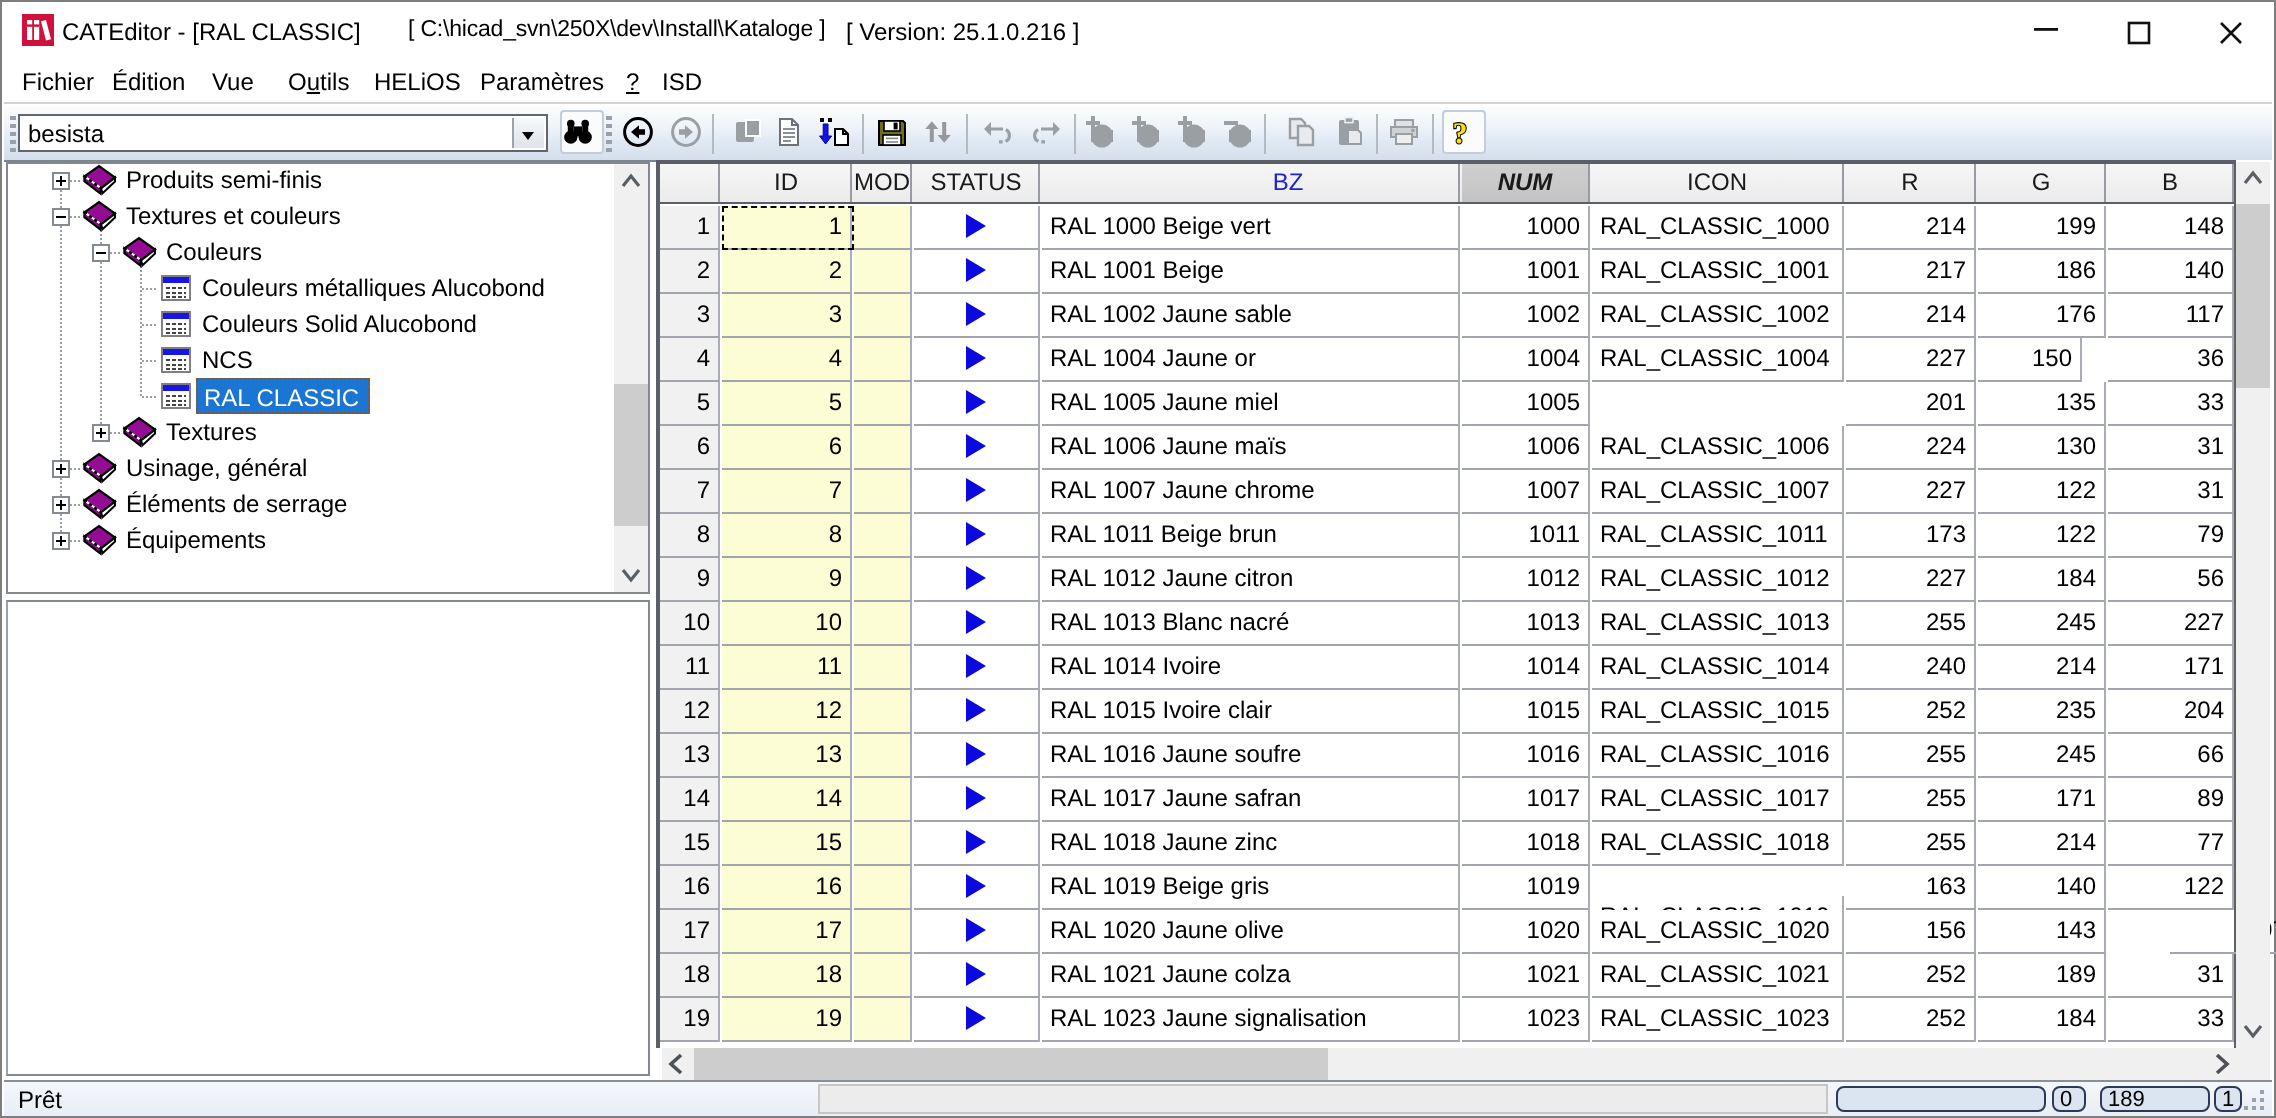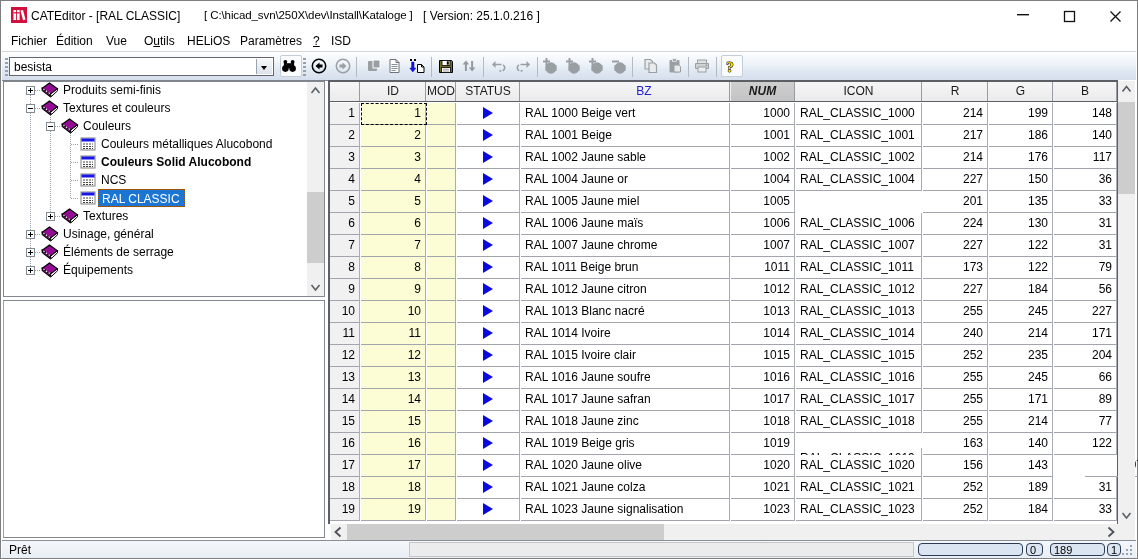--- a/index.html
+++ b/index.html
@@ -270,21 +270,21 @@
 <div class="ab hdot" style="left:67px;top:80px;width:8px"></div>
 <svg class="ab" style="left:76px;top:72px" width="16" height="16" viewBox="0 0 16 16">
 <rect x="1" y="2" width="14" height="12" fill="#fff" stroke="#808080" stroke-width="1"></rect>
 <rect x="1.5" y="2.5" width="13" height="3" fill="#1616e6"></rect>
 <g stroke="#444" stroke-width="1" stroke-dasharray="2 1">
 <line x1="3" y1="8" x2="13" y2="8"></line>
           <line x1="3" y1="10.5" x2="13" y2="10.5"></line>
           <line x1="3" y1="12.5" x2="13" y2="12.5"></line>
 </g>
       </svg>
-<div class="ab tlabel" style="left:97px;top:73px;font-weight:bold;">Couleurs Solid Alucobond</div>
+<div class="ab tlabel" style="left:97px;top:73px;">Couleurs Solid Alucobond</div>
 <div class="ab hdot" style="left:67px;top:98px;width:8px"></div>
 <svg class="ab" style="left:76px;top:90px" width="16" height="16" viewBox="0 0 16 16">
 <rect x="1" y="2" width="14" height="12" fill="#fff" stroke="#808080" stroke-width="1"></rect>
 <rect x="1.5" y="2.5" width="13" height="3" fill="#1616e6"></rect>
 <g stroke="#444" stroke-width="1" stroke-dasharray="2 1">
 <line x1="3" y1="8" x2="13" y2="8"></line>
           <line x1="3" y1="10.5" x2="13" y2="10.5"></line>
           <line x1="3" y1="12.5" x2="13" y2="12.5"></line>
 </g>
       </svg>
@@ -411,21 +411,21 @@
         </div>
 <div class="row" style="top:87px;">
           <div class="c rn num2" style="left:0px;width:30px;">4</div>
           <div class="c yel num2" style="left:31px;width:65px;">4</div>
           <div class="c yel" style="left:97px;width:29px;"></div>
           <div class="c ctr" style="left:127px;width:63px;"><span class="tri"></span></div>
           <div class="c lft" style="left:191px;width:209px;">RAL 1004 Jaune or</div>
           <div class="c num2" style="left:401px;width:64px;">1004</div>
           <div class="c lft" style="left:466px;width:126px;">RAL_CLASSIC_1004</div>
           <div class="c num2" style="left:593px;width:65px;">227</div>
-          <div class="c num2" style="left:659px;width:64px;">150</div>
+          <div class="c num2" style="left:659px;width:52px;">150</div>
           <div class="c num2" style="left:724px;width:63px;">36</div>
         </div>
 <div class="row" style="top:109px;">
           <div class="c rn num2" style="left:0px;width:30px;">5</div>
           <div class="c yel num2" style="left:31px;width:65px;">5</div>
           <div class="c yel" style="left:97px;width:29px;"></div>
           <div class="c ctr" style="left:127px;width:63px;"><span class="tri"></span></div>
           <div class="c lft" style="left:191px;width:209px;">RAL 1005 Jaune miel</div>
           <div class="c num2" style="left:401px;width:64px;">1005</div>
           <div class="c num2" style="left:593px;width:65px;">201</div>

